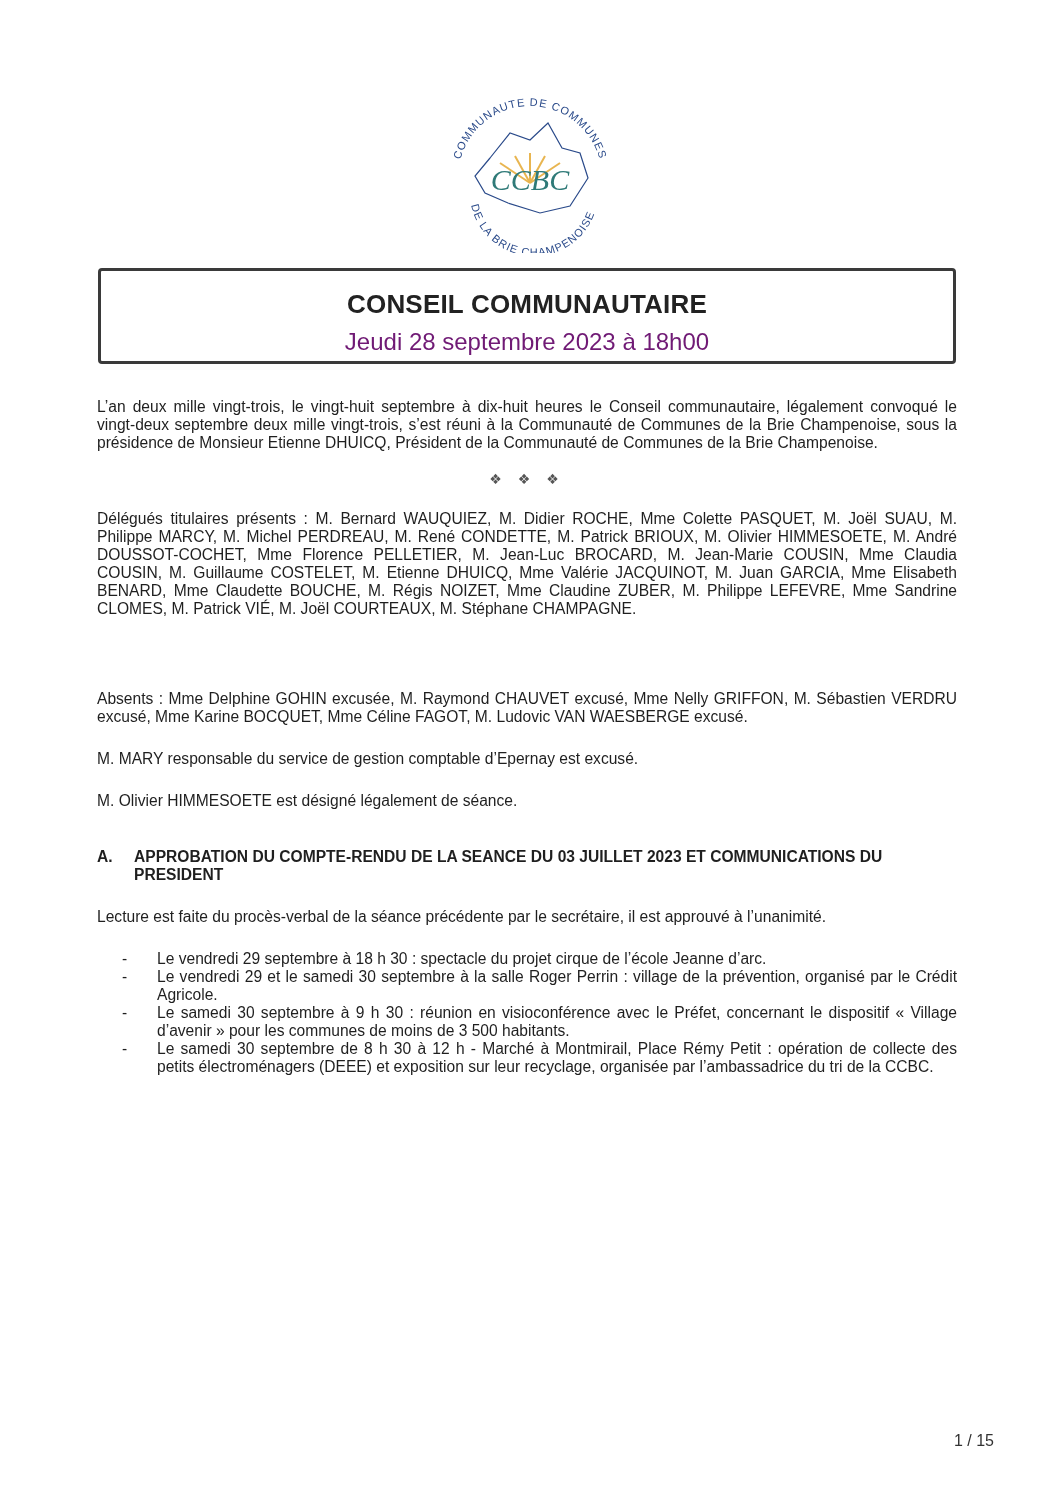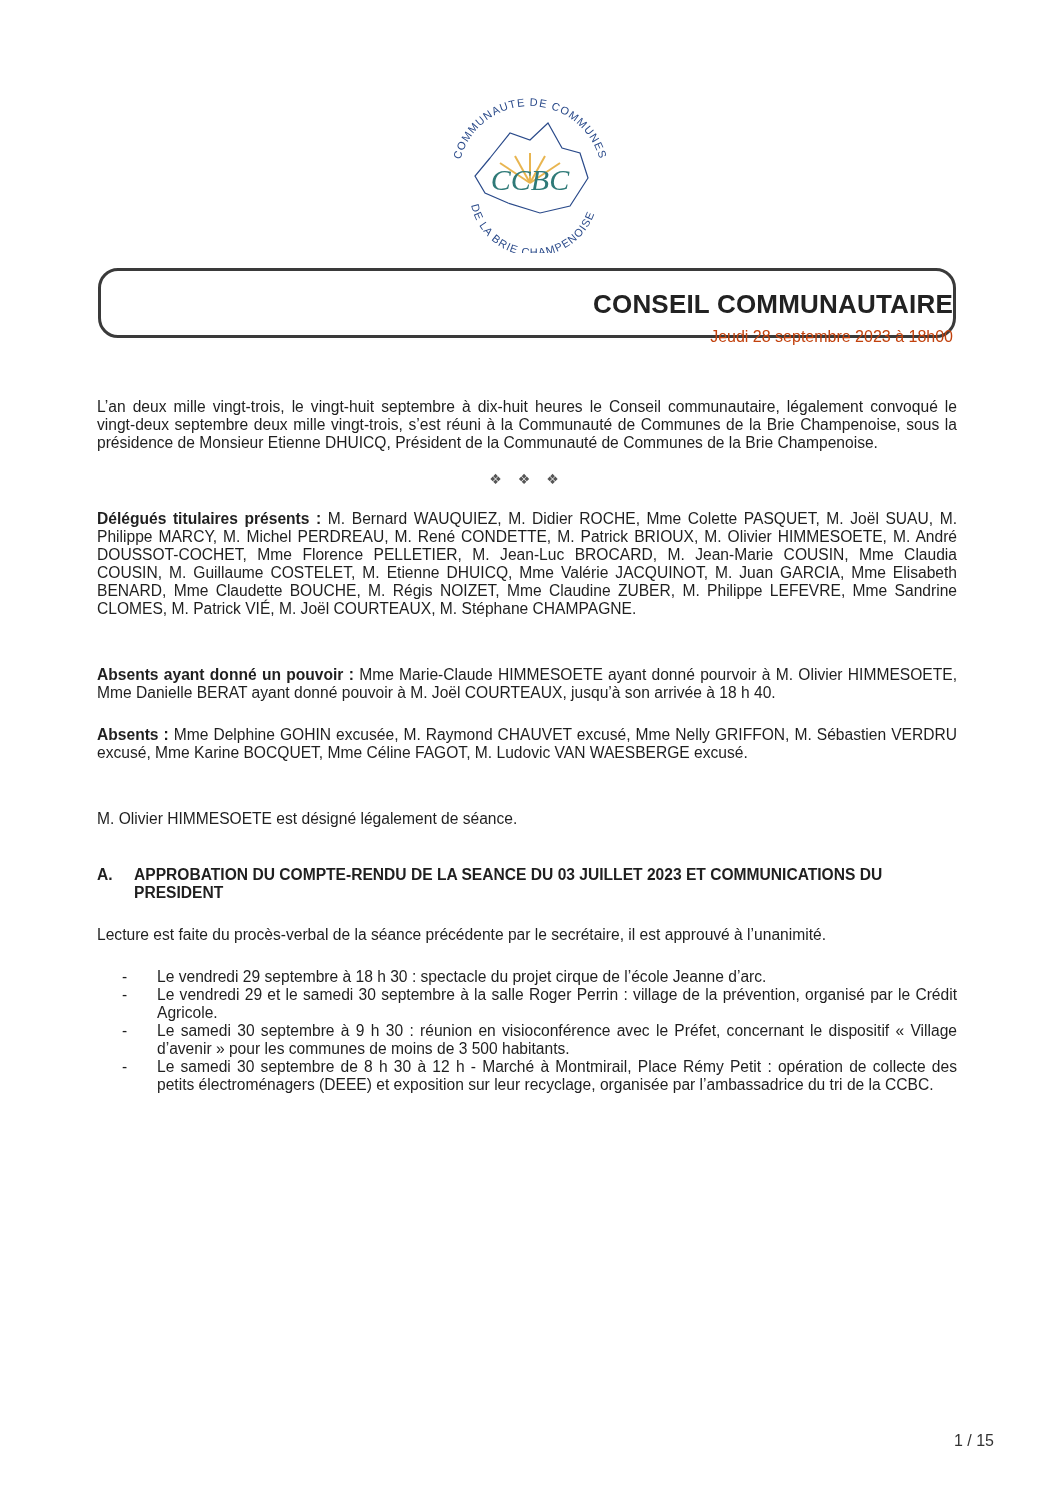--- a/index.html
+++ b/index.html
@@ -1,28 +1,28 @@
 <!DOCTYPE html>
 <html><head>
 <meta charset="utf-8">
 <style>
   html, body { margin:0; padding:0; background:#ffffff; }
   body { width:1058px; height:1496px; position:relative; overflow:hidden;
          font-family:"Liberation Sans", sans-serif; color:#1f1f1f; }
   .logo { position:absolute; left:430px; top:78px; width:200px; height:175px; }
-  .title-box { position:absolute; left:98px; top:268px; width:858px; height:70px;
-               border:3px solid #3a3a3a; border-radius:20px; box-sizing:border-box;
-               text-align:right; }
+  .title-box { position:absolute; left:98px; top:268px; width:858px; height:96px;
+               border:3px solid #3a3a3a; border-radius:4px; box-sizing:border-box;
+               text-align:center; }
   .title-main { font-size:26px; font-weight:bold; margin-top:18px; letter-spacing:0.2px; color:#222; }
-  .title-sub { font-size:16px; margin-top:8px; color:#c2410c; }
+  .title-sub { font-size:24px; margin-top:8px; color:#701a75; }
   .content { position:absolute; left:97px; top:398px; width:860px; font-size:15.6px; line-height:18px; }
   p { margin:0; text-align:justify; }
   .gap { height:24px; }
   .stars { text-align:center; font-size:14px; color:#555; margin:18px 0 22px 0; letter-spacing:6px; }
-  b { font-weight:bold; }
+  b { font-weight:normal; }
   .section { display:flex; margin-top:38px; font-weight:bold; }
   .section .num { width:37px; flex:none; }
   .section .text { flex:1; }
   ul.dash { list-style:none; margin:0; padding:0 0 0 25px; }
   ul.dash li { position:relative; padding-left:35px; text-align:justify; }
   ul.dash li::before { content:"-"; position:absolute; left:0; }
   .pagenum { position:absolute; right:64px; top:1432px; font-size:16px; color:#333; }
 </style>
 </head>
 <body>
@@ -56,24 +56,24 @@
   <div class="title-sub">Jeudi 28 septembre 2023 à 18h00</div>
 </div>
 
 <div class="content">
   <p>L’an deux mille vingt-trois, le vingt-huit septembre à dix-huit heures le Conseil communautaire, légalement convoqué le vingt-deux septembre deux mille vingt-trois, s’est réuni à la Communauté de Communes de la Brie Champenoise, sous la présidence de Monsieur Etienne DHUICQ, Président de la Communauté de Communes de la Brie Champenoise.</p>
   <div class="stars">❖ ❖ ❖</div>
 
   <p><b>Délégués titulaires présents :</b><span> M. Bernard WAUQUIEZ, M. Didier ROCHE, Mme Colette PASQUET, M. Joël SUAU, M. Philippe MARCY, M. Michel PERDREAU, M. René CONDETTE, M. Patrick BRIOUX, M. Olivier HIMMESOETE, M. André DOUSSOT-COCHET, Mme Florence PELLETIER, M. Jean-Luc BROCARD, M. Jean-Marie COUSIN, Mme Claudia COUSIN, M. Guillaume COSTELET, M. Etienne DHUICQ, Mme Valérie JACQUINOT, M. Juan GARCIA, Mme Elisabeth BENARD, Mme Claudette BOUCHE, M. Régis NOIZET, Mme Claudine ZUBER, M. Philippe LEFEVRE, Mme Sandrine CLOMES, M. Patrick VIÉ, M. Joël COURTEAUX, M. Stéphane CHAMPAGNE.</span></p>
   <div class="gap"></div>
   <div class="gap"></div>
-  <p><b>Absents ayant donné un pouvoir :</b><span> Mme Marie-Claude HIMMESOETE ayant donné pourvoir à M. Olivier HIMMESOETE, Mme Danielle BERAT ayant donné pouvoir à M. Joël COURTEAUX, jusqu’à son arrivée à 18 h 40.</span></p>
   <div class="gap"></div>
   <p><b>Absents :</b><span> Mme Delphine GOHIN excusée, M. Raymond CHAUVET excusé, Mme Nelly GRIFFON, M. Sébastien VERDRU excusé, Mme Karine BOCQUET, Mme Céline FAGOT, M. Ludovic VAN WAESBERGE excusé.</span></p>
   <div class="gap"></div>
+  <p>M. MARY responsable du service de gestion comptable d’Epernay est excusé.</p>
   <div class="gap"></div>
   <p>M. Olivier HIMMESOETE est désigné légalement de séance.</p>
 
   <div class="section">
     <span class="num">A.</span>
     <span class="text">APPROBATION DU COMPTE-RENDU DE LA SEANCE DU 03 JUILLET 2023 ET COMMUNICATIONS DU PRESIDENT</span>
   </div>
   <div class="gap"></div>
   <p>Lecture est faite du procès-verbal de la séance précédente par le secrétaire, il est approuvé à l’unanimité.</p>
   <div class="gap"></div>

